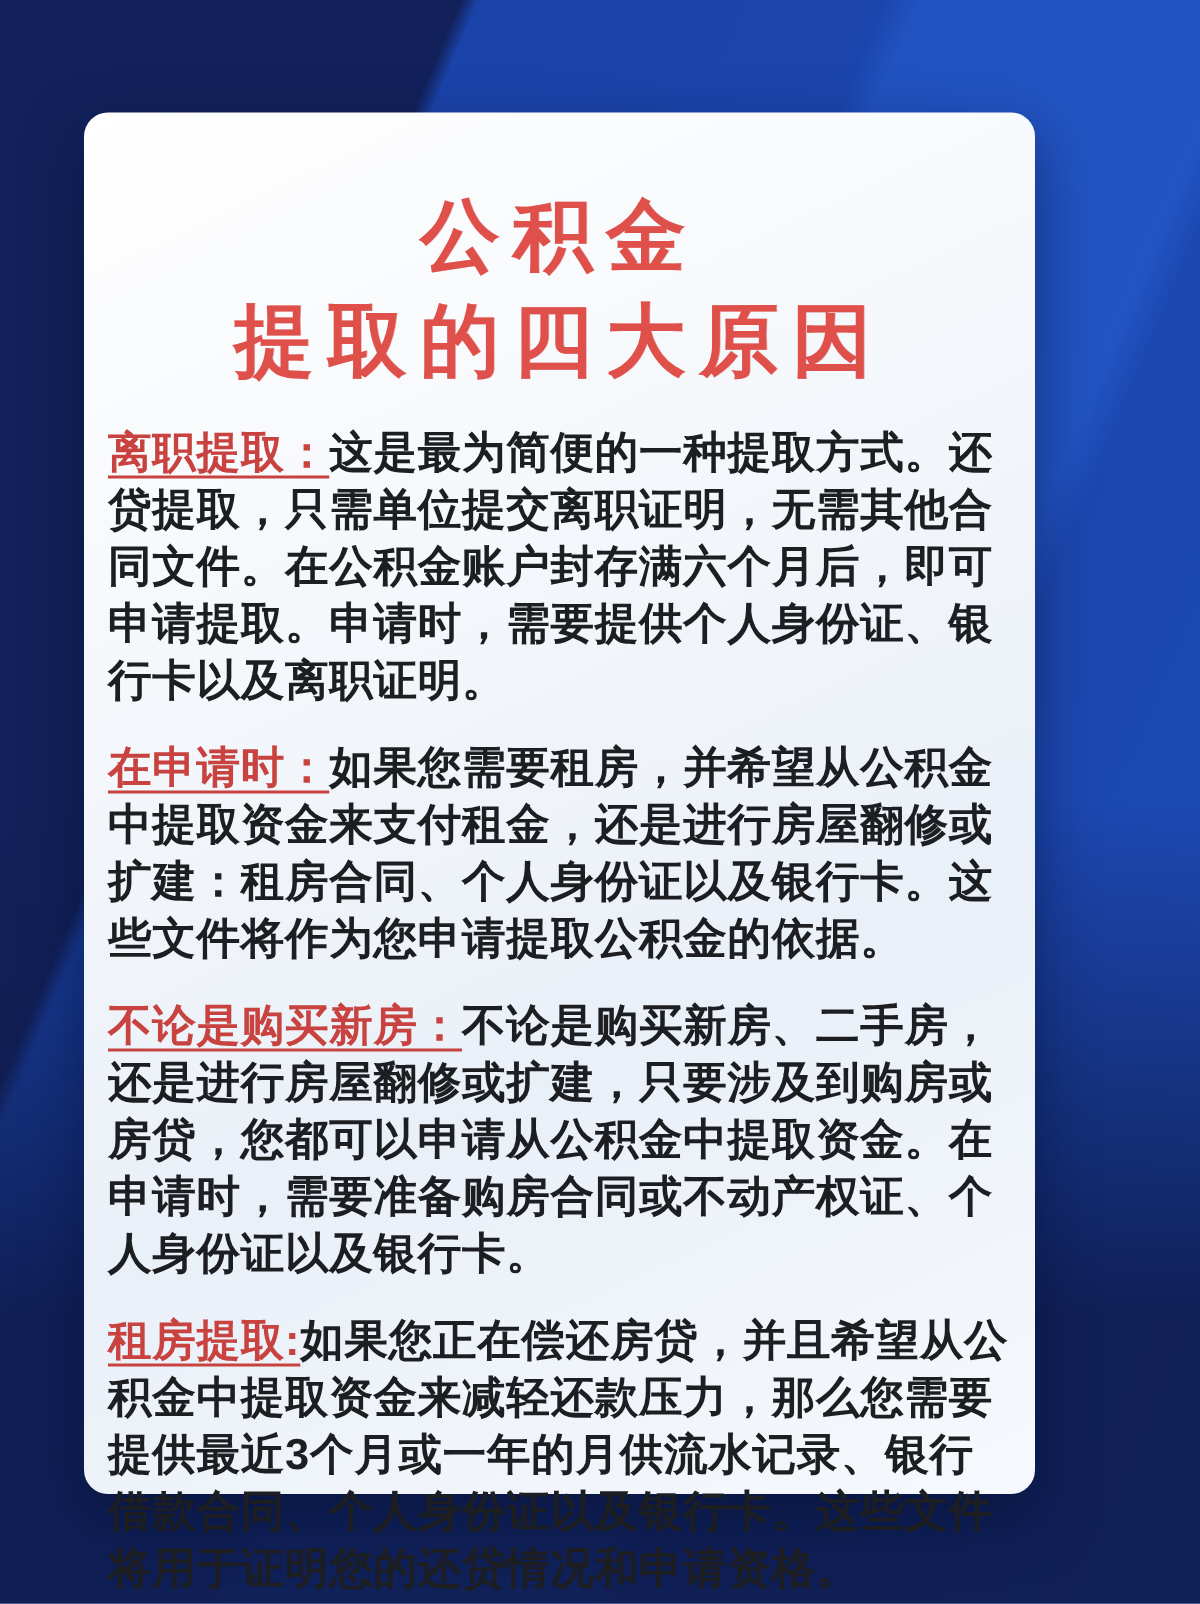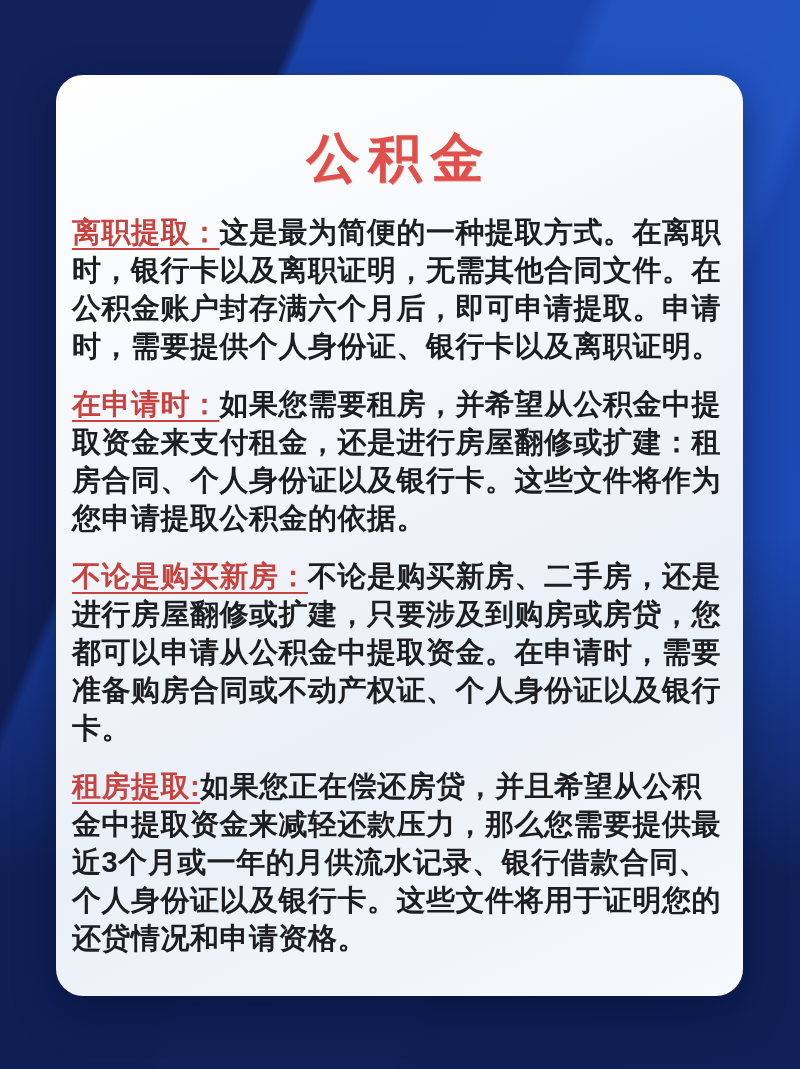--- a/index.html
+++ b/index.html
@@ -21,24 +21,24 @@
     background-image:
       linear-gradient(to bottom, rgba(16,28,80,0) 50%, rgba(14,26,74,0.88) 82%),
       linear-gradient(113deg, rgba(45,104,224,0) 47%, rgba(45,104,224,0.38) 49%, rgba(45,104,224,0.38) 67%, rgba(45,104,224,0) 69%),
       linear-gradient(113deg, rgba(23,55,140,0) 24.5%, rgba(27,70,176,0.92) 25.5%, rgba(30,78,190,0.92) 100%);
   }
   
   .card {
     position: absolute;
     left: 56px;
     top: 75px;
-    width: 687px;
+    width: 634px;
     height: 921px;
     box-sizing: border-box;
-    border-radius: 27px;
+    border-radius: 16px;
     background: linear-gradient(155deg, #ffffff 0%, #f4f7fb 35%, #eaf0f8 65%, #f6f9fd 100%);
     box-shadow: 0 16px 38px rgba(4, 14, 48, 0.5);
     padding: 48px 16px 0 16px;
   }
   .title {
     text-align: center;
     margin: 0;
   }
   .title .line {
     display: block;
@@ -68,22 +68,23 @@
   }
 </style>
 </head>
 <body>
 
 <div class="bg"></div>
 
 <div class="card">
   <h1 class="title">
     <span class="line">公积金</span>
+    <span class="line">提取的四大原因</span>
   </h1>
 
-  <p class="section"><span class="heading">离职提取：</span><span>这是最为简便的一种提取方式。在离职时，银行卡以及离职证明，无需其他合同文件。在公积金账户封存满六个月后，即可申请提取。申请时，需要提供个人身份证、银行卡以及离职证明。</span></p>
+  <p class="section"><span class="heading">离职提取：</span><span>这是最为简便的一种提取方式。还贷提取，只需单位提交离职证明，无需其他合同文件。在公积金账户封存满六个月后，即可申请提取。申请时，需要提供个人身份证、银行卡以及离职证明。</span></p>
 
   <p class="section"><span class="heading">在申请时：</span><span>如果您需要租房，并希望从公积金中提取资金来支付租金，还是进行房屋翻修或扩建：租房合同、个人身份证以及银行卡。这些文件将作为您申请提取公积金的依据。</span></p>
 
   <p class="section"><span class="heading">不论是购买新房：</span><span>不论是购买新房、二手房，还是进行房屋翻修或扩建，只要涉及到购房或房贷，您都可以申请从公积金中提取资金。在申请时，需要准备购房合同或不动产权证、个人身份证以及银行卡。</span></p>
 
   <p class="section"><span class="heading">租房提取:</span><span>如果您正在偿还房贷，并且希望从公积金中提取资金来减轻还款压力，那么您需要提供最近3个月或一年的月供流水记录、银行借款合同、个人身份证以及银行卡。这些文件将用于证明您的还贷情况和申请资格。</span></p>
 </div>
 
 </body></html>

